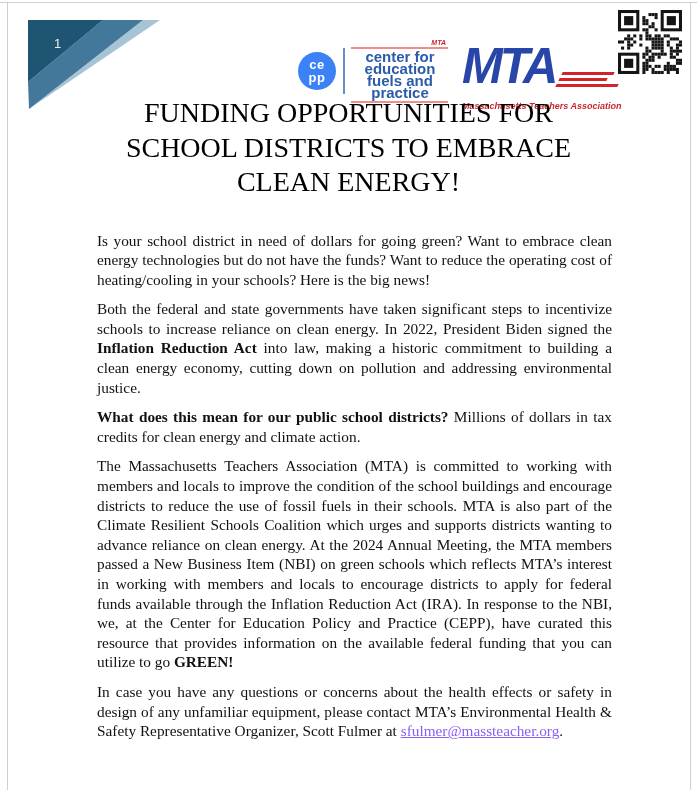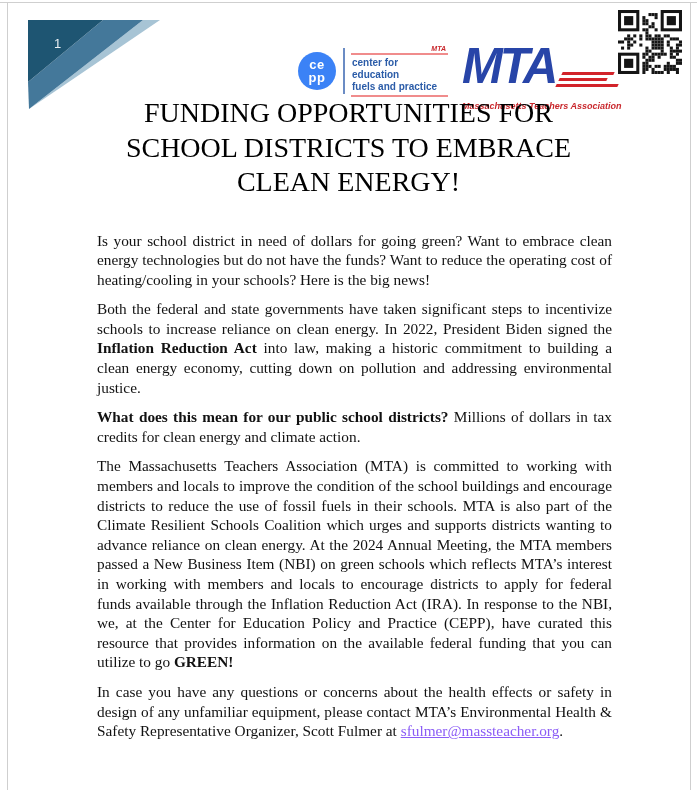--- a/index.html
+++ b/index.html
@@ -29,21 +29,21 @@
     width:38px; height:38px; border-radius:50%;
     background:#3b82f6; color:#fff;
     display:flex; flex-direction:column; align-items:center; justify-content:center;
     font-weight:bold; font-size:13px; line-height:13px; letter-spacing:0.5px;
     flex:0 0 auto;
   }
   .cepp-sep { width:2px; height:46px; background:#6b8cc4; margin:0 6px 0 7px; flex:0 0 auto; }
   .cepp-right { flex:1; position:relative; }
   .cepp-mta-mini { text-align:right; color:#c9282d; font-size:7px; font-weight:bold; font-style:italic; line-height:7px; padding-right:2px; }
   .cepp-rule { height:2px; background:#f08c8c; margin:1px 0; }
-  .cepp-text { color:#2b5ca8; font-size:10px; line-height:12px; font-weight:600; padding:1px 0 1px 1px; }
+  .cepp-text { color:#2b5ca8; font-size:15px; line-height:12px; font-weight:600; padding:1px 0 1px 1px;text-align:center; }
 
   
   .mta-logo { position:absolute; left:462px; top:42px; width:158px; height:64px; font-family:"Liberation Sans", sans-serif; }
   .mta-acronym {
     color:#2845a8; font-size:49px; line-height:49px; font-weight:bold; font-style:italic;
     letter-spacing:-3px; transform:scaleY(1.02);
   }
   .mta-line { position:absolute; background:#d2232a; height:3px; transform:skewX(-25deg); }
   .mta-line.l1 { left:100px; top:30px; width:52px; }
   .mta-line.l2 { left:97px;  top:36px; width:48px; }

